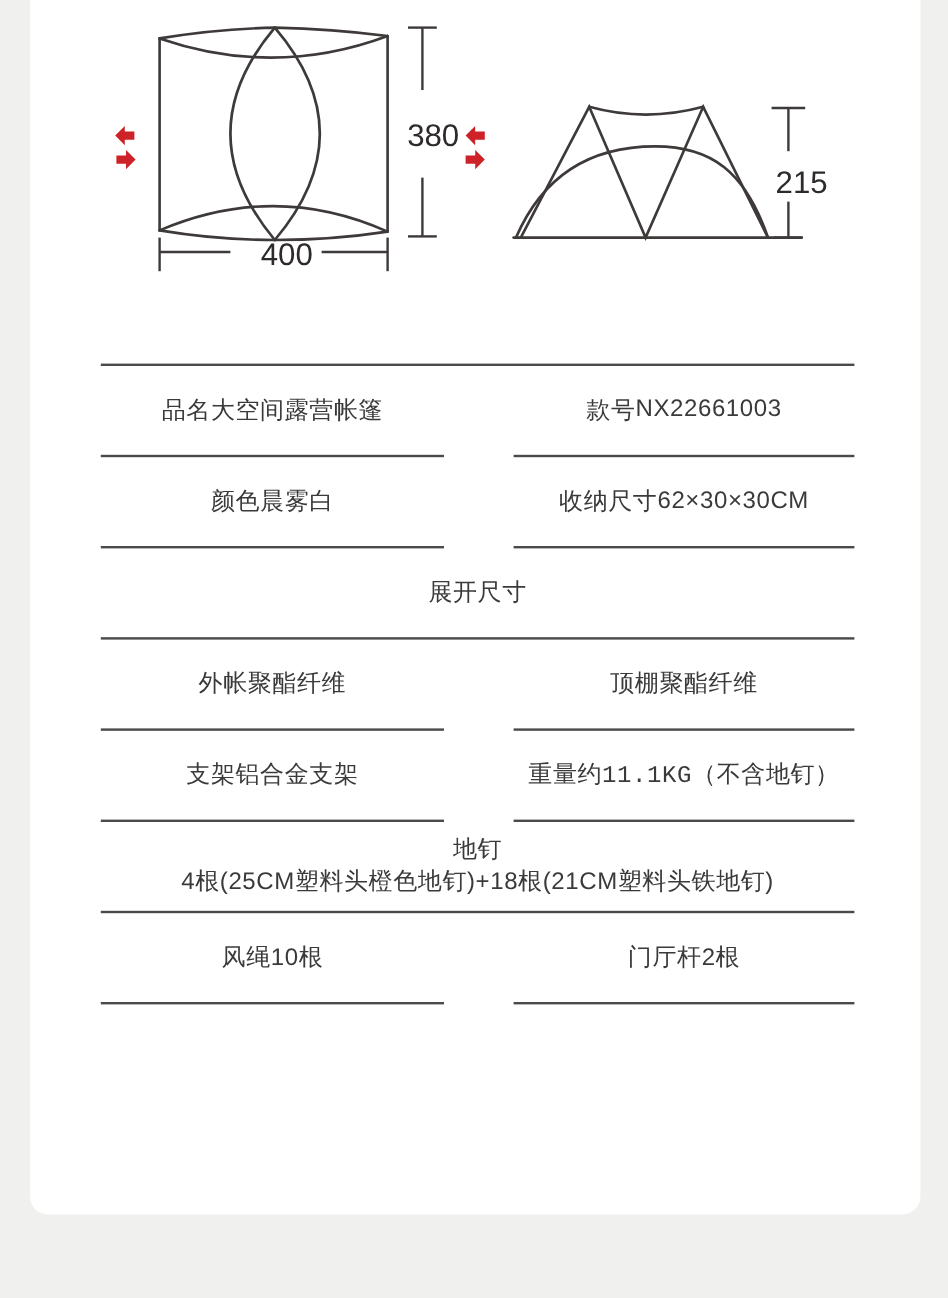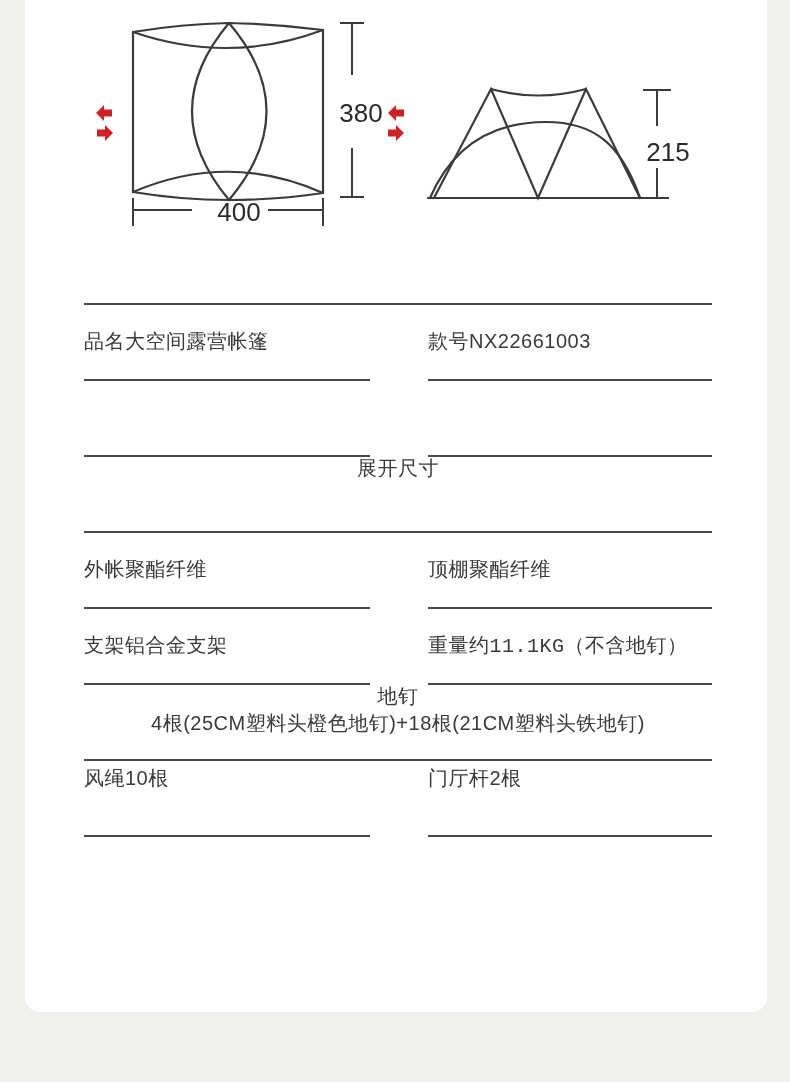--- a/index.html
+++ b/index.html
@@ -42,21 +42,21 @@
     position: absolute;
     left: 84px;
     width: 628px;
     height: 76px;
   }
   .cell {
     position: absolute;
     top: 0; height: 76px;
     display: flex;
     align-items: center;
-    justify-content: flex-start;
+    justify-content: center;
     font-size: 20px;
     color: #3a3a3a;
     letter-spacing: 0.5px;
   }
   .cell-l { left: 0; width: 286px; }
   .cell-r { left: 344px; width: 284px; }
   .cell-f { left: 0; width: 628px; flex-direction: column; }
   .lbl { white-space: nowrap; }
   .val { white-space: nowrap; text-align: right; }
 </style>
@@ -132,20 +132,30 @@
     <div class="cell cell-l">
       <span class="lbl">品名</span>
       <span class="val">大空间露营帐篷</span>
     </div>
     <div class="cell cell-r">
       <span class="lbl">款号</span>
       <span class="val">NX22661003</span>
     </div>
   </div>
 
+  <div class="row" style="top:379px;">
+    <div class="cell cell-l">
+      <span class="lbl">颜色</span>
+      <span class="val">晨雾白</span>
+    </div>
+    <div class="cell cell-r">
+      <span class="lbl">收纳尺寸</span>
+      <span class="val">62×30×30CM</span>
+    </div>
+  </div>
 
   <div class="row" style="top:455px;">
     <div class="cell cell-f">
       <span class="lbl">展开尺寸</span>
     </div>
   </div>
 
   <div class="row" style="top:531px;">
     <div class="cell cell-l">
       <span class="lbl">外帐</span>
@@ -168,21 +178,21 @@
     </div>
   </div>
 
   <div class="row" style="top:683px;">
     <div class="cell cell-f">
       <span class="lbl">地钉</span>
       <span class="val">4根(25CM塑料头橙色地钉)+18根(21CM塑料头铁地钉)</span>
     </div>
   </div>
 
-  <div class="row" style="top:740px;">
+  <div class="row" style="top:759px;">
     <div class="cell cell-l">
       <span class="lbl">风绳</span>
       <span class="val">10根</span>
     </div>
     <div class="cell cell-r">
       <span class="lbl">门厅杆</span>
       <span class="val">2根</span>
     </div>
   </div>
 </div>

